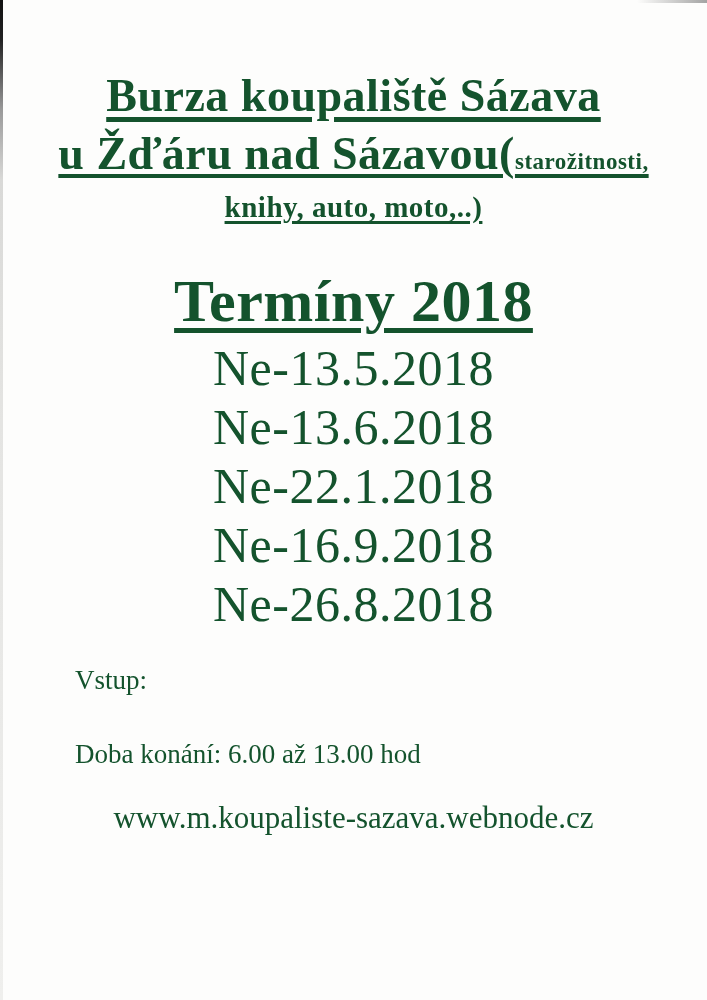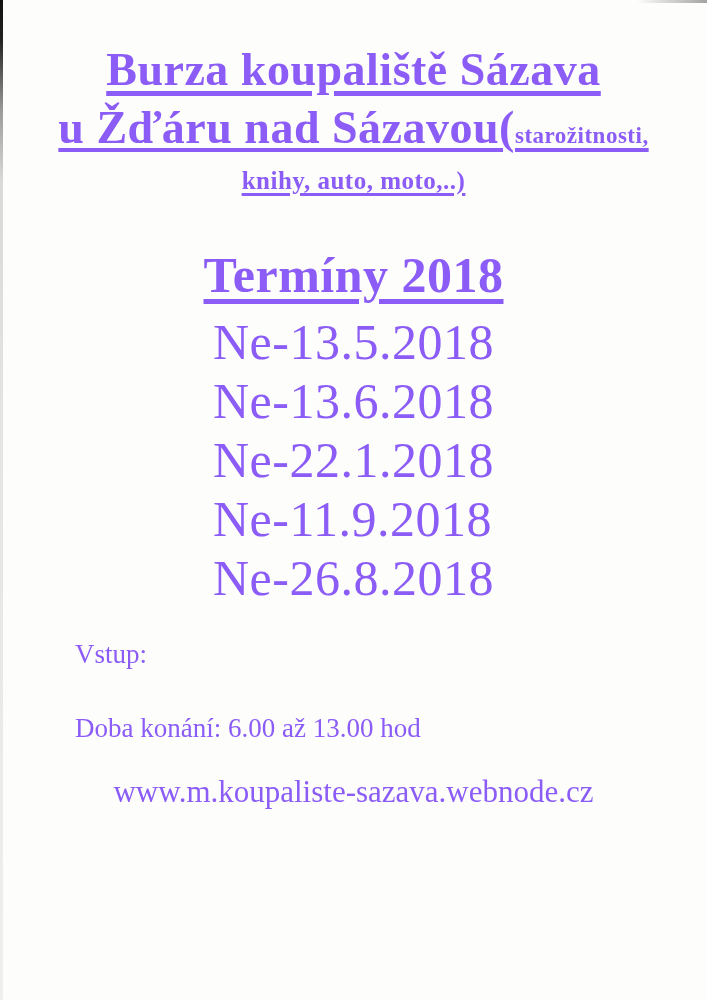--- a/index.html
+++ b/index.html
@@ -10,24 +10,24 @@
     width: 707px;
     height: 1000px;
     background: #ffffff;
     overflow: hidden;
   }
   .page {
     position: relative;
     width: 707px;
     height: 1000px;
     background: #fdfdfc;
-    color: #8b5cf6;
+    color: #14532d;
     font-family: "Liberation Serif", "DejaVu Serif", serif;
     box-sizing: border-box;
-    padding-top: 44px;
+    padding-top: 70px;
   }
   
   .scan-edge-left {
     position: absolute;
     left: 0; top: 0;
     width: 3px; height: 100%;
     background: linear-gradient(to bottom,
       #111 0px, #222 40px, #9a9a9a 110px, #d9d9d7 180px, #e4e4e2 420px, #efefed 100%);
   }
   .scan-corner-tr {
@@ -59,47 +59,47 @@
     text-underline-offset: 5px;
     letter-spacing: 0.5px;
     white-space: nowrap;
   }
   .title-line2 .small-note {
     font-size: 23px;
     letter-spacing: 0.5px;
   }
   .title-line3 {
     margin-top: 4px;
-    font-size: 25px;
+    font-size: 29px;
     font-weight: bold;
     line-height: 32px;
     text-decoration: underline;
     text-decoration-thickness: 3px;
     text-underline-offset: 4px;
     letter-spacing: 0.5px;
   }
 
   .schedule-block {
     text-align: center;
     margin-top: 50px;
   }
   .schedule-heading {
     margin: 0;
-    font-size: 50px;
+    font-size: 60px;
     font-weight: bold;
     line-height: 56px;
     text-decoration: underline;
     text-decoration-thickness: 5px;
     text-underline-offset: 7px;
     letter-spacing: 0.5px;
   }
   .dates-list {
     margin: 10px auto 0 auto;
     width: max-content;
-    text-align: left;
+    text-align: right;
   }
   .date-item {
     font-size: 50px;
     line-height: 59px;
     letter-spacing: 0.5px;
   }
 
   .info-block {
     margin-top: 28px;
     padding-left: 75px;
@@ -159,21 +159,21 @@
     </div>
     <div class="title-line3">knihy, auto, moto,..)</div>
   </header>
 
   <section class="schedule-block">
     <h2 class="schedule-heading">Termíny 2018</h2>
     <div class="dates-list">
       <div class="date-item">Ne-13.5.2018</div>
       <div class="date-item">Ne-13.6.2018</div>
       <div class="date-item">Ne-22.1.2018</div>
-      <div class="date-item">Ne-11.9.2018</div>
+      <div class="date-item">Ne-16.9.2018</div>
       <div class="date-item">Ne-26.8.2018</div>
     </div>
   </section>
 
   <section class="info-block">
     <div class="vstup-row">
       <span class="vstup-label">Vstup:</span>
     </div>
     <div class="doba-line">Doba konání: 6.00 až 13.00 hod</div>
   </section>

